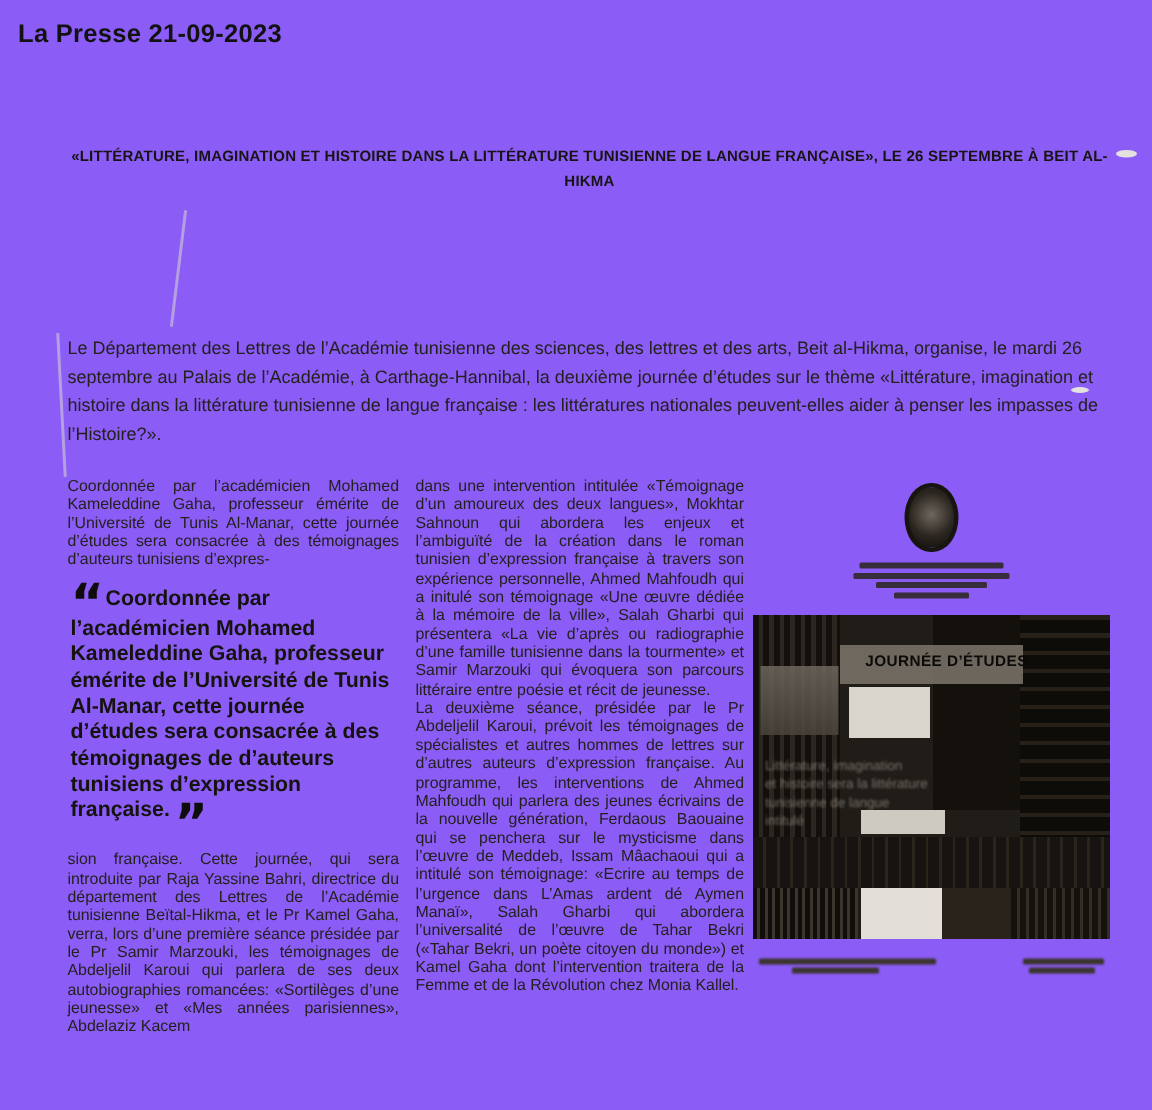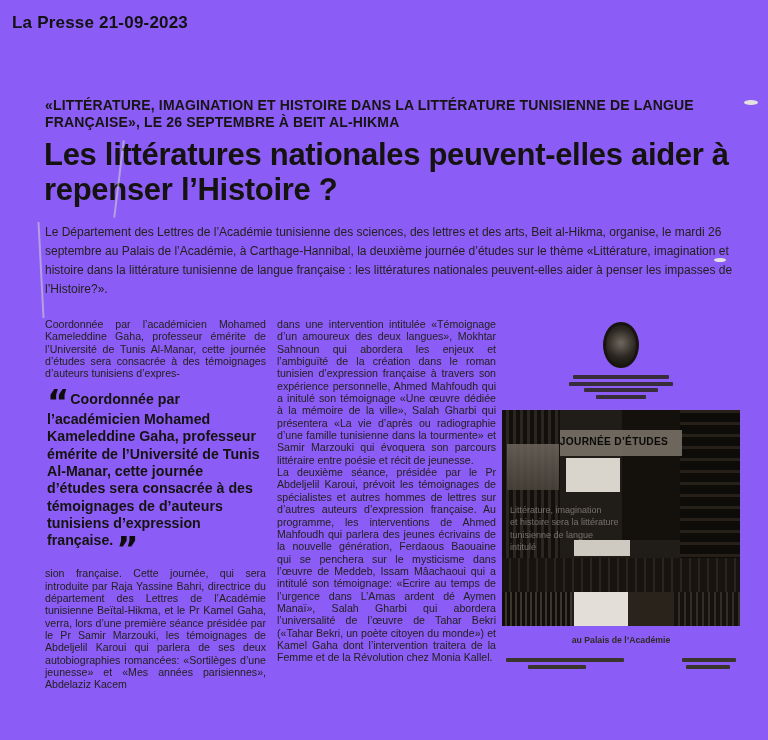--- a/index.html
+++ b/index.html
@@ -1,21 +1,21 @@
 <!DOCTYPE html>
 <html><head>
 <meta charset="utf-8">
 <style>
   html,body{margin:0;padding:0;background:#ffffff;}
   body{width:768px;height:740px;font-family:"Liberation Sans",sans-serif;color:#1f1d1b;}
   .page{position:relative;width:768px;height:740px;background:#8b5cf6;overflow:hidden;}
 
   .src-line{position:absolute;left:12px;top:13px;font-size:17px;font-weight:bold;color:#121212;letter-spacing:0.2px;}
 
-  .kicker{position:absolute;left:45px;top:97px;width:696px;font-size:14px;font-weight:800;line-height:16.5px;color:#171513;letter-spacing:0.15px;}
+  .kicker{position:absolute;left:45px;top:97px;width:696px;font-size:10px;font-weight:800;line-height:16.5px;color:#171513;letter-spacing:0.15px;text-align:center;}
   .headline{position:absolute;left:44px;top:137px;width:700px;font-size:31px;font-weight:bold;line-height:35px;letter-spacing:-0.3px;color:#15130f;}
   .lede{position:absolute;left:45px;top:223px;width:696px;font-size:12px;line-height:18.9px;color:#23211e;}
 
   .col{position:absolute;top:318px;font-size:10.6px;line-height:12.35px;text-align:justify;color:#23211e;}
   .col-1{left:45px;width:221px;}
   .col-2{left:277px;width:219px;}
   .col-3{left:502px;top:322px;width:238px;font-size:10px;text-align:center;}
 
   .pullquote{margin:11px 4px 9px 2px;font-size:14.2px;line-height:17.3px;font-weight:bold;text-align:left;color:#15130f;}
   .qmark{font-family:"DejaVu Sans",sans-serif;font-size:34px;font-weight:bold;letter-spacing:-3px;color:#0e0d0b;}
@@ -28,21 +28,21 @@
   .emblem{width:30px;height:40px;border-radius:50% / 52%;border:3px solid #181511;background:radial-gradient(circle at 50% 45%, #6e675e 0%, #2b2620 55%, #0f0d0a 100%);filter:blur(0.3px);}
   .emblem-lines{margin-top:7px;display:flex;flex-direction:column;align-items:center;gap:2.5px;filter:blur(0.5px);}
   .emblem-line{height:4px;background:#2c2721;opacity:0.88;border-radius:1px;}
   .el-1{width:96px;}.el-2{width:104px;}.el-3{width:74px;}.el-4{width:50px;}
 
   .poster{position:relative;margin-top:11px;width:238px;height:216px;background:#201c18;overflow:hidden;filter:blur(0.2px);}
   .pb{position:absolute;}
   .pb-leftstrip{left:0;top:0;width:58px;height:216px;background:repeating-linear-gradient(90deg,#120f0c 0 4px,#2c2620 4px 7px);}
   .pb-building{left:5px;top:34px;width:52px;height:46px;background:linear-gradient(#6e675e,#4a443c);opacity:0.85;}
   .pb-titleband{left:58px;top:20px;width:122px;height:26px;background:#7d766c;opacity:0.85;}
-  .poster-title{position:absolute;left:52px;top:26px;width:120px;font-size:10.2px;font-weight:800;color:#0b0a08;letter-spacing:0.3px;filter:blur(0.35px);}
+  .poster-title{position:absolute;left:69px;top:26px;width:120px;font-size:10.2px;font-weight:800;color:#0b0a08;letter-spacing:0.3px;filter:blur(0.35px);}
   .pb-midblack{left:120px;top:0;width:60px;height:130px;background:#14110d;}
   .pb-rightcol{left:178px;top:0;width:60px;height:216px;background:repeating-linear-gradient(0deg,#0e0c09 0 9px,#262019 9px 12px);}
   .pb-whiteA{left:64px;top:48px;width:54px;height:34px;background:#d9d5cd;}
   .poster-sub{position:absolute;left:8px;top:94px;width:150px;text-align:left;font-size:9px;line-height:12.5px;color:rgba(228,221,209,0.42);filter:blur(0.55px);}
   .pb-whiteB{left:72px;top:130px;width:56px;height:16px;background:#cfcac1;}
   .pb-texband{left:0;top:148px;width:238px;height:34px;background:repeating-linear-gradient(90deg,#171310 0 7px,#2a241d 7px 9px);}
   .pb-botwhite{left:72px;top:182px;width:54px;height:34px;background:#e3dfd8;}
   .pb-botmid{left:126px;top:182px;width:46px;height:34px;background:#29231c;}
   .pb-botleft{left:0;top:182px;width:70px;height:34px;background:repeating-linear-gradient(90deg,#100d0a 0 3px,#3b352c 3px 5px);}
   .pb-botright{left:172px;top:182px;width:66px;height:34px;background:repeating-linear-gradient(90deg,#15110d 0 4px,#332d25 4px 6px);}
@@ -63,21 +63,20 @@
 </style>
 </head>
 <body>
 
 <div class="page">
 
   <div class="src-line">La Presse 21-09-2023</div>
 
   <div class="kicker">«LITTÉRATURE, IMAGINATION ET HISTOIRE DANS LA LITTÉRATURE TUNISIENNE DE LANGUE FRANÇAISE», LE 26 SEPTEMBRE À BEIT AL-HIKMA</div>
 
-  <h1 class="headline" style="margin:0;">Les littératures nationales peuvent-elles aider à repenser l’Histoire ?</h1>
 
   <p class="lede" style="margin:0;">Le Département des Lettres de l’Académie tunisienne des sciences, des lettres et des arts, Beit al-Hikma, organise, le mardi 26 septembre au Palais de l’Académie, à Carthage-Hannibal, la deuxième journée d’études sur le thème «Littérature, imagination et histoire dans la littérature tunisienne de langue française : les littératures nationales peuvent-elles aider à penser les impasses de l’Histoire?».</p>
 
   <div class="col col-1">
     <p style="margin:0;">Coordonnée par l’académicien Mohamed Kameleddine Gaha, professeur émérite de l’Université de Tunis Al-Manar, cette journée d’études sera consacrée à des témoignages d’auteurs tunisiens d’expres-</p>
     <div class="pullquote">
       <span class="qmark q-open">“</span><span>Coordonnée par l’académicien Mohamed Kameleddine Gaha, professeur émérite de l’Université de Tunis Al-Manar, cette journée d’études sera consacrée à des témoignages de d’auteurs tunisiens d’expression française.</span><span class="qmark q-close">”</span>
     </div>
     <p style="margin:0;">sion française. Cette journée, qui sera introduite par Raja Yassine Bahri, directrice du département des Lettres de l’Académie tunisienne Beïtal-Hikma, et le Pr Kamel Gaha, verra, lors d’une première séance présidée par le Pr Samir Marzouki, les témoignages de Abdeljelil Karoui qui parlera de ses deux autobiographies romancées: «Sortilèges d’une jeunesse» et «Mes années parisiennes», Abdelaziz Kacem</p>
   </div>
@@ -114,21 +113,20 @@
       </div>
       <div class="pb pb-whiteB"></div>
       <div class="pb pb-texband"></div>
       <div class="pb pb-botleft"></div>
       <div class="pb pb-botwhite"></div>
       <div class="pb pb-botmid"></div>
       <div class="pb pb-botright"></div>
     </div>
 
     <div class="caption">
-      <div>au Palais de l’Académie</div>
     </div>
 
     <div class="mini-blocks">
       <div class="mini mini-l">
         <div class="bar b1"></div>
         <div class="bar b2"></div>
       </div>
       <div class="mini mini-r">
         <div class="bar b1"></div>
         <div class="bar b2"></div>

